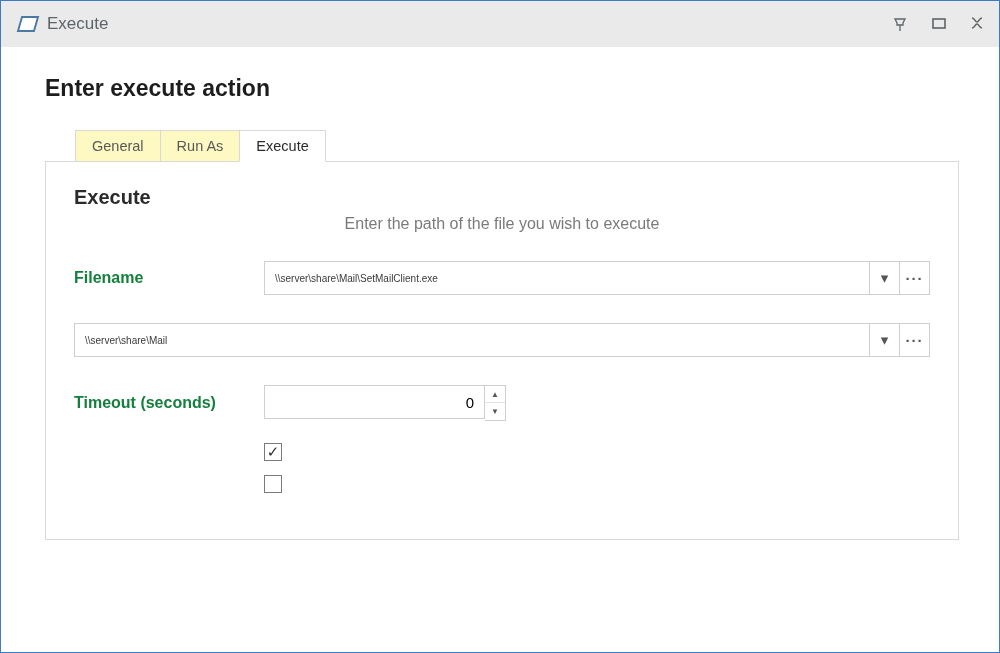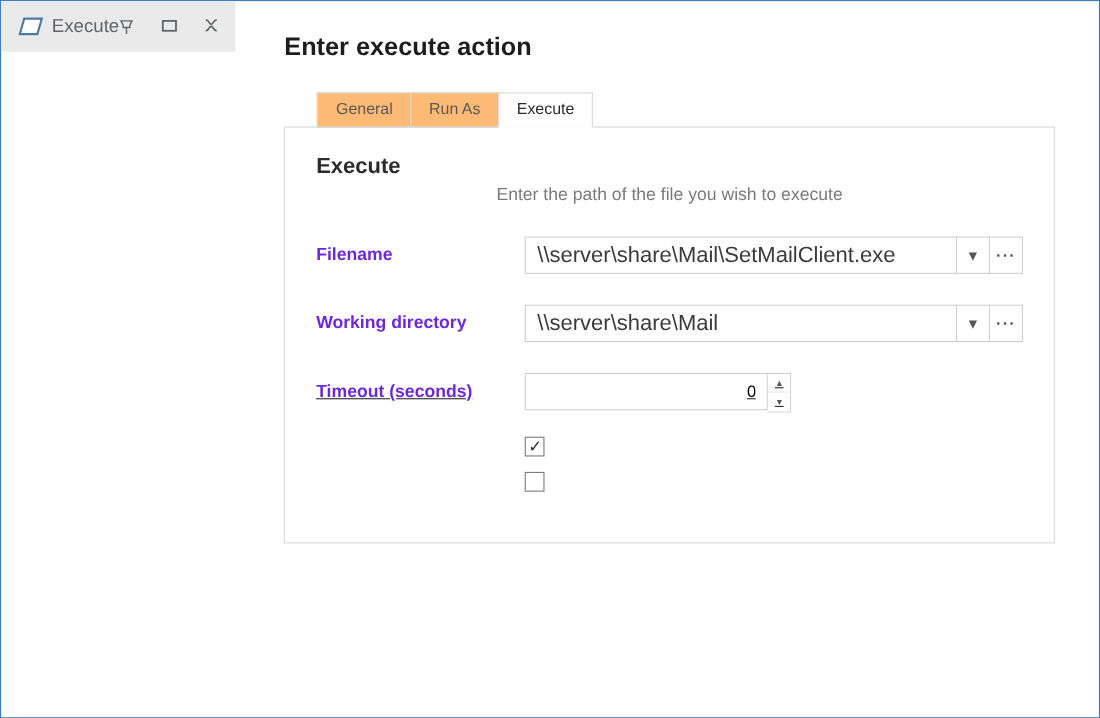--- a/index.html
+++ b/index.html
@@ -12,21 +12,21 @@
     display: flex;
     align-items: flex-start;
     justify-content: center;
   }
   .window {
     width: 1000px;
     height: 653px;
     border: 1px solid #3b7cc4;
     background: #ffffff;
     display: flex;
-    flex-direction: row;
+    flex-direction: column;
     overflow: hidden;
   }
   .titlebar {
     height: 46px;
     background: #eaeaea;
     display: flex;
     align-items: center;
     padding: 0 14px 0 18px;
     color: #666d73;
   }
@@ -50,21 +50,21 @@
   }
   .heading {
     font-size: 23px;
     font-weight: 700;
     color: #1d1d1d;
     margin-bottom: 28px;
   }
   .tabs-row { display: flex; padding-left: 30px; }
   .tab {
     border: 1px solid #d9d9d9;
-    background: #fdba74;
+    background: #fef9c3;
     padding: 7px 16px;
     font-size: 14.5px;
     color: #595959;
     margin-right: -1px;
     cursor: pointer;
   }
   .tab.active {
     background: #ffffff;
     border-bottom-color: #ffffff;
     color: #2b2b2b;
@@ -91,31 +91,31 @@
   }
   .field-row {
     display: flex;
     align-items: center;
     margin-bottom: 28px;
   }
   .field-label {
     width: 190px;
     font-weight: 700;
     font-size: 16px;
-    color: #6d28d9;
+    color: #15803d;
   }
   .field-input-wrap {
     flex: 1;
     display: flex;
   }
   .text-input {
     flex: 1;
     border: 1px solid #cfcfcf;
     padding: 6px 10px;
-    font-size: 20px;
+    font-size: 10px;
     color: #3a3a3a;
     background: #ffffff;
     outline: none;
     height: 34px;
   }
   .combo-btn, .browse-btn {
     border: 1px solid #cfcfcf;
     border-left: none;
     width: 30px;
     height: 34px;
@@ -228,34 +228,33 @@
           <div class="combo-btn">
               <span>▾</span>
             </div>
           <div class="browse-btn">
               <span class="browse-dots">···</span>
             </div>
         </div>
       </div>
 
       <div class="field-row">
-        <div class="field-label">Working directory</div>
         <div class="field-input-wrap">
           <input class="text-input" type="text" value="\\server\share\Mail" style="">
           <div class="combo-btn">
               <span>▾</span>
             </div>
           <div class="browse-btn">
               <span class="browse-dots">···</span>
             </div>
         </div>
       </div>
 
 
-      <div class="field-row" style="margin-bottom:22px;text-decoration:underline;">
+      <div class="field-row" style="margin-bottom:22px;">
         <div class="field-label">Timeout (seconds)</div>
         <div class="num-wrap">
           <input class="num-input" type="text" value="0" style="">
           <div class="spinner-col">
             <div class="spin-btn up">▲</div>
             <div class="spin-btn down">▼</div>
           </div>
         </div>
       </div>
 

